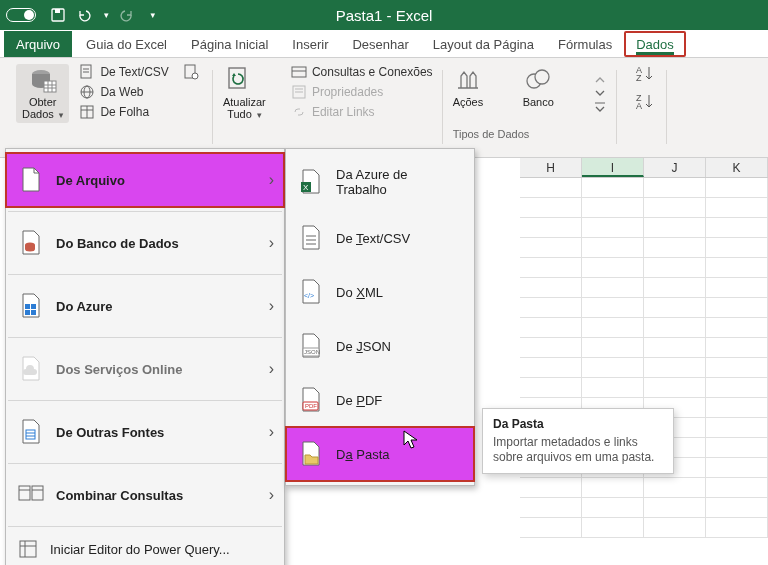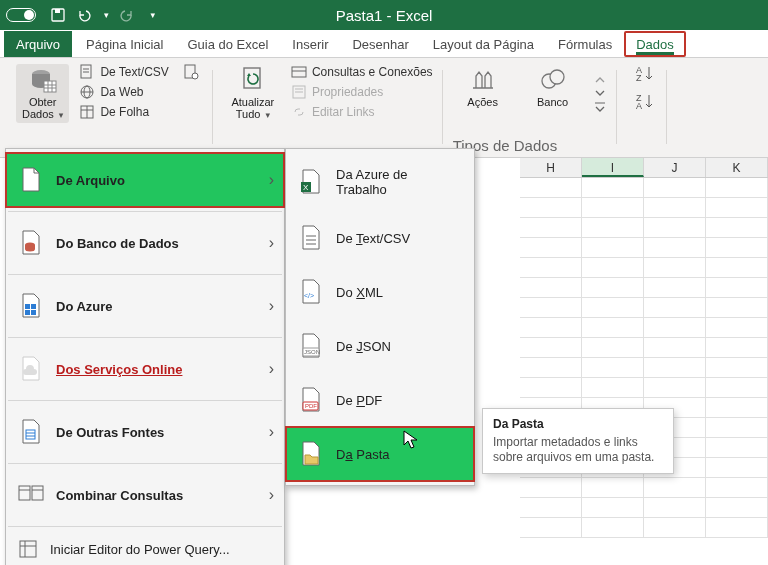--- a/index.html
+++ b/index.html
@@ -19,53 +19,53 @@
   .tab { padding:6px 12px 5px 12px; font-size:13px; color:#4a4a4a; cursor:pointer; position:relative; }
   .tab.file { background:#1e6f42; color:#fff; margin-right:2px; }
   .tab.active { color:#1e6f42; }
   .tab.active::after { content:""; position:absolute; left:10px; right:10px; bottom:0; height:3px; background:#1e6f42; }
   .tab.highlight { border:2px solid #c0352a; border-radius:2px; padding:4px 10px 3px 10px; }
 
   
   .ribbon { height:100px; background:#f3f2f1; border-bottom:1px solid #d0d0d0; display:flex; align-items:flex-start; padding:6px 6px 0 6px; position:relative; }
   .rgroup { display:flex; flex-direction:column; align-items:center; padding:0 10px; position:relative; height:92px; }
   .rgroup::after { content:""; position:absolute; right:0; top:6px; bottom:12px; width:1px; background:#d8d6d4; }
-  .rgroup .glabel { position:absolute; bottom:2px; font-size:15px; color:#666; white-space:nowrap; }
+  .rgroup .glabel { position:absolute; bottom:16px; font-size:11px; color:#666; white-space:nowrap; }
 
   .obter { display:flex; flex-direction:column; align-items:center; justify-content:flex-start; background:#e1dfdd; padding:4px 6px 2px 6px; border-radius:3px; }
   .obter .big-ico { width:28px; height:26px; margin-bottom:2px; }
   .obter .lbl { font-size:11px; line-height:12px; text-align:center; }
 
   .mini-list { display:flex; flex-direction:column; gap:4px; margin-left:6px; }
   .mini-btn { display:flex; align-items:center; gap:5px; font-size:12px; color:#333; }
   .mini-ico { width:16px; height:16px; flex:none; }
 
-  .big-btn { display:flex; flex-direction:column; align-items:center; width:60px; }
+  .big-btn { display:flex; flex-direction:column; align-items:flex-start; width:60px; }
   .big-btn .big-ico { width:30px; height:30px; margin-bottom:2px; }
   .big-btn .lbl { font-size:11px; text-align:center; line-height:12px; }
 
   .chev { font-size:9px; color:#555; margin-left:2px; }
 
   
   .grid { position:absolute; left:0; right:0; top:158px; bottom:0; background:#fff; }
   .colheads { display:flex; height:20px; border-bottom:1px solid #ccc; }
   .colhead { width:62px; border-right:1px solid #d4d4d4; background:#f0f0f0; text-align:center; font-size:12px; color:#333; line-height:20px; }
   .colhead.sel { background:#d6ebdc; border-bottom:2px solid #1e6f42; }
   .cells { display:flex; }
   .cellcol { width:62px; }
   .cellcol div { height:20px; border-right:1px solid #e0e0e0; border-bottom:1px solid #e0e0e0; }
 
   
   .menu { position:absolute; background:#f5f5f5; border:1px solid #bcbcbc; box-shadow:2px 3px 6px rgba(0,0,0,0.25); padding:4px 0; }
   .menu-item { display:flex; align-items:center; gap:12px; padding:8px 14px 8px 12px; font-size:13px; color:#222; position:relative; }
   .menu-item.big { padding:14px 18px 14px 12px; }
   .menu-item .mico { width:26px; height:26px; flex:none; display:flex; align-items:center; justify-content:center; }
   .menu-item.sub::after { content:"›"; position:absolute; right:10px; font-size:16px; color:#555; }
-  .menu-item.hover { background:#22c55e; }
-  .menu-item.disabled { color:#b91c1c;text-decoration:underline; }
+  .menu-item.hover { background:#d946ef; }
+  .menu-item.disabled { color:#737373; }
   .menu-item .u { text-decoration: underline; }
   .menu-sep { height:1px; background:#d6d6d6; margin:4px 2px; }
   .menu-item.highlight { outline:2px solid #c0352a; outline-offset:-1px; }
 
   .tooltip { position:absolute; background:#fff; border:1px solid #c8c8c8; box-shadow:2px 3px 8px rgba(0,0,0,0.2); padding:8px 10px; width:192px; font-size:12px; }
   .tooltip .tt-title { font-weight:600; margin-bottom:4px; }
   .tooltip .tt-body { color:#555; line-height:15px; }
 
   .cursor-ptr { position:absolute; width:16px; height:20px; pointer-events:none; }
 
@@ -98,22 +98,22 @@
           <path d="M12 4 L12 8 L8 8" fill="none" stroke="#fff" stroke-width="1.3"></path>
         </svg>
     </span>
     <span class="chev" style="color:#fff;margin-left:6px">▾</span>
   </div>
   <div class="doctitle">Pasta1 - Excel</div>
 </div>
 
 <div class="tabs">
   <div class="tab file">Arquivo</div>
+  <div class="tab">Guia do Excel</div>
   <div class="tab">Página Inicial</div>
-  <div class="tab">Guia do Excel</div>
   <div class="tab">Inserir</div>
   <div class="tab">Desenhar</div>
   <div class="tab">Layout da Página</div>
   <div class="tab">Fórmulas</div>
   <div class="tab active highlight">Dados</div>
 </div>
 
 <div class="ribbon">
   <div class="rgroup" style="flex-direction:row;align-items:flex-start;padding-right:14px">
     <div class="obter">

